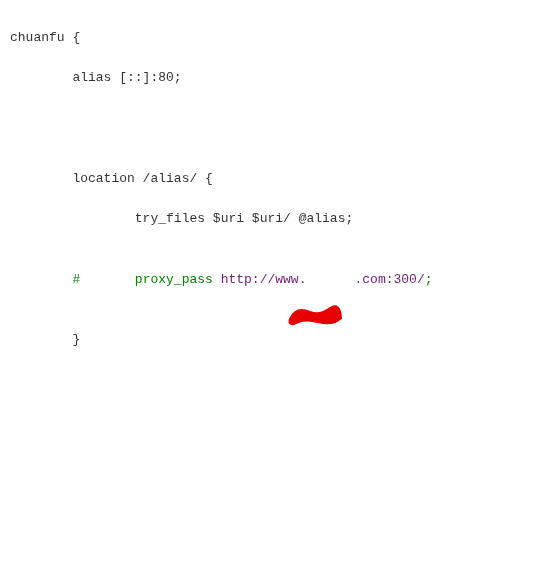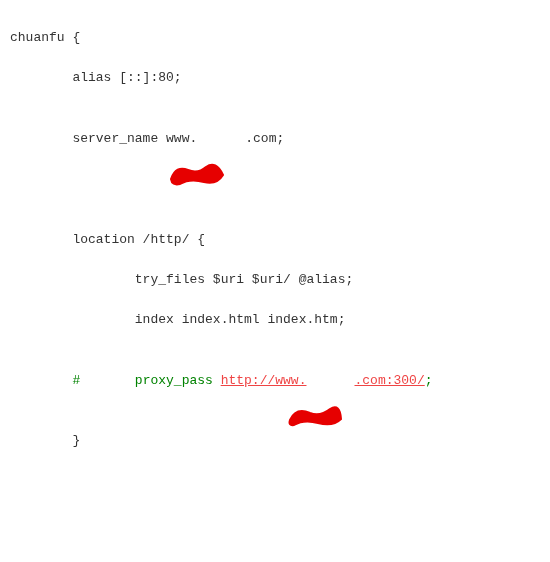--- a/index.html
+++ b/index.html
@@ -16,47 +16,39 @@
     padding: 8px 10px;
     white-space: pre;
     width: 550px;
     box-sizing: border-box;
   }
   .line {
     display: block;
     position: relative;
   }
   .cmt  { color: #008200; }
-  .link { text-decoration: underline; color: #ef4444; }
+  .link { color: #701a75; }
   
   .scribble {
     position: absolute;
     pointer-events: none;
   }
   .scribble svg { display:block; }
 </style>
 </head>
 <body>
 
 <div class="code-block">
 <span class="line">chuanfu {</span>
 <span class="line">        alias [::]:80;</span>
 <span class="line"></span>
-<span class="line"><span>        server_name www.</span><span style="display:inline-block;width:48px;"></span><span>.com;</span>
-  <span class="scribble" style="left:158px; top:-8px;">
-    <svg width="60" height="28">
-          <path d="M3 18 Q8 4 20 9 Q30 13 38 6 Q48 -1 55 14 Q49 24 36 21 Q22 17 12 23 Q4 25 3 18 Z" fill="#e60000" stroke="#e60000" stroke-width="2"></path>
-        </svg>
-  </span>
-</span>
 <span class="line"></span>
 <span class="line"></span>
-<span class="line">        location /http/ {</span>
+<span class="line">        location /alias/ {</span>
 <span class="line">                try_files $uri $uri/ @alias;</span>
-<span class="line">                index index.html index.htm;</span>
 <span class="line"></span>
 <span class="line"><span class="cmt">        #</span><span class="cmt">       proxy_pass </span><span class="cmt link">http://www.</span><span style="display:inline-block;width:48px;"></span><span class="cmt link">.com:300/</span><span class="cmt">;</span>
   <span class="scribble" style="left:276px; top:-6px;">
     <svg width="58" height="24">
           <path d="M4 15 Q10 2 24 8 Q34 12 44 4 Q54 -2 55 14 Q47 22 32 18 Q18 14 8 20 Q2 21 4 15 Z" fill="#e60000" stroke="#e60000" stroke-width="2"></path>
         </svg>
   </span>
 </span>
 <span class="line">        }</span>
 

